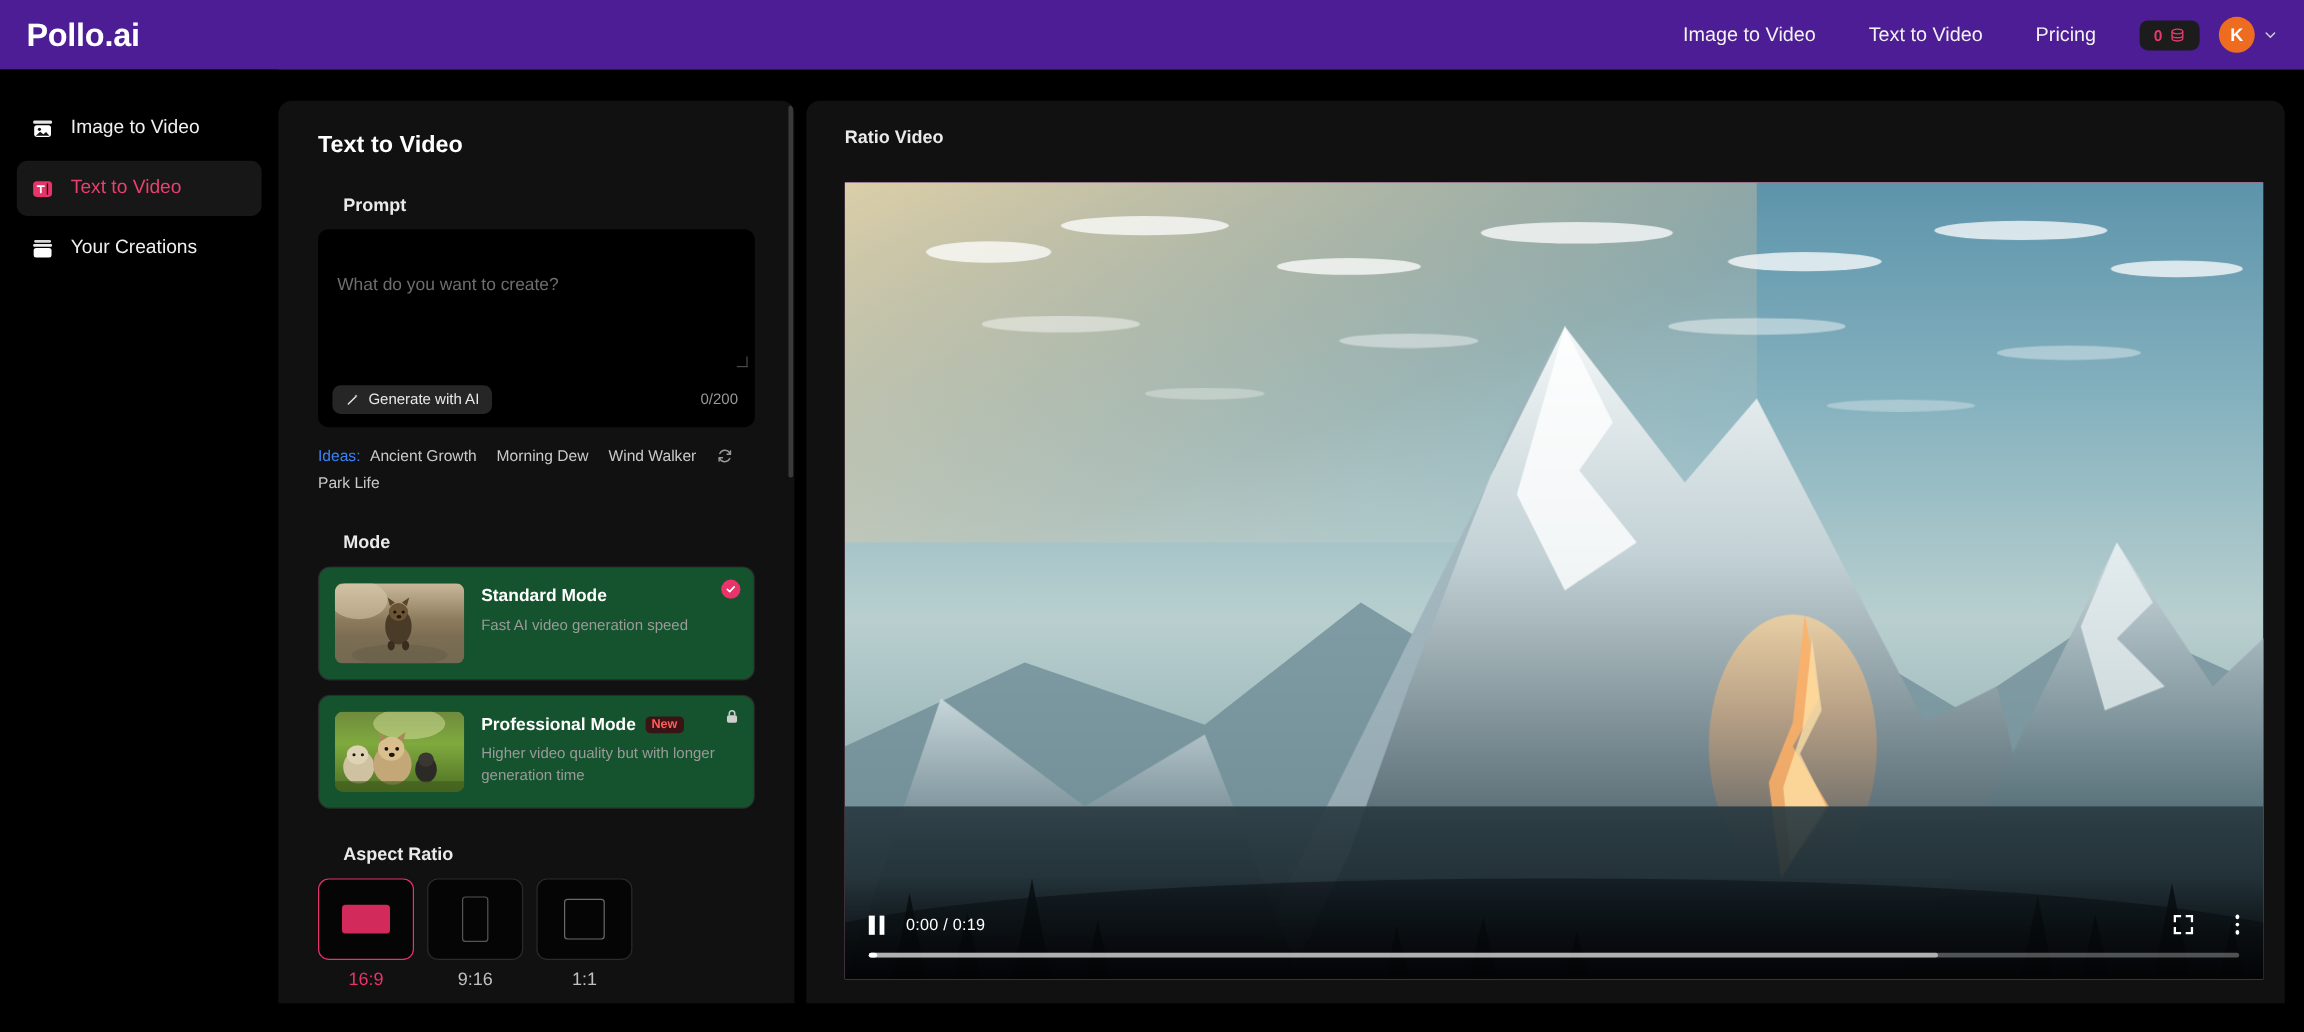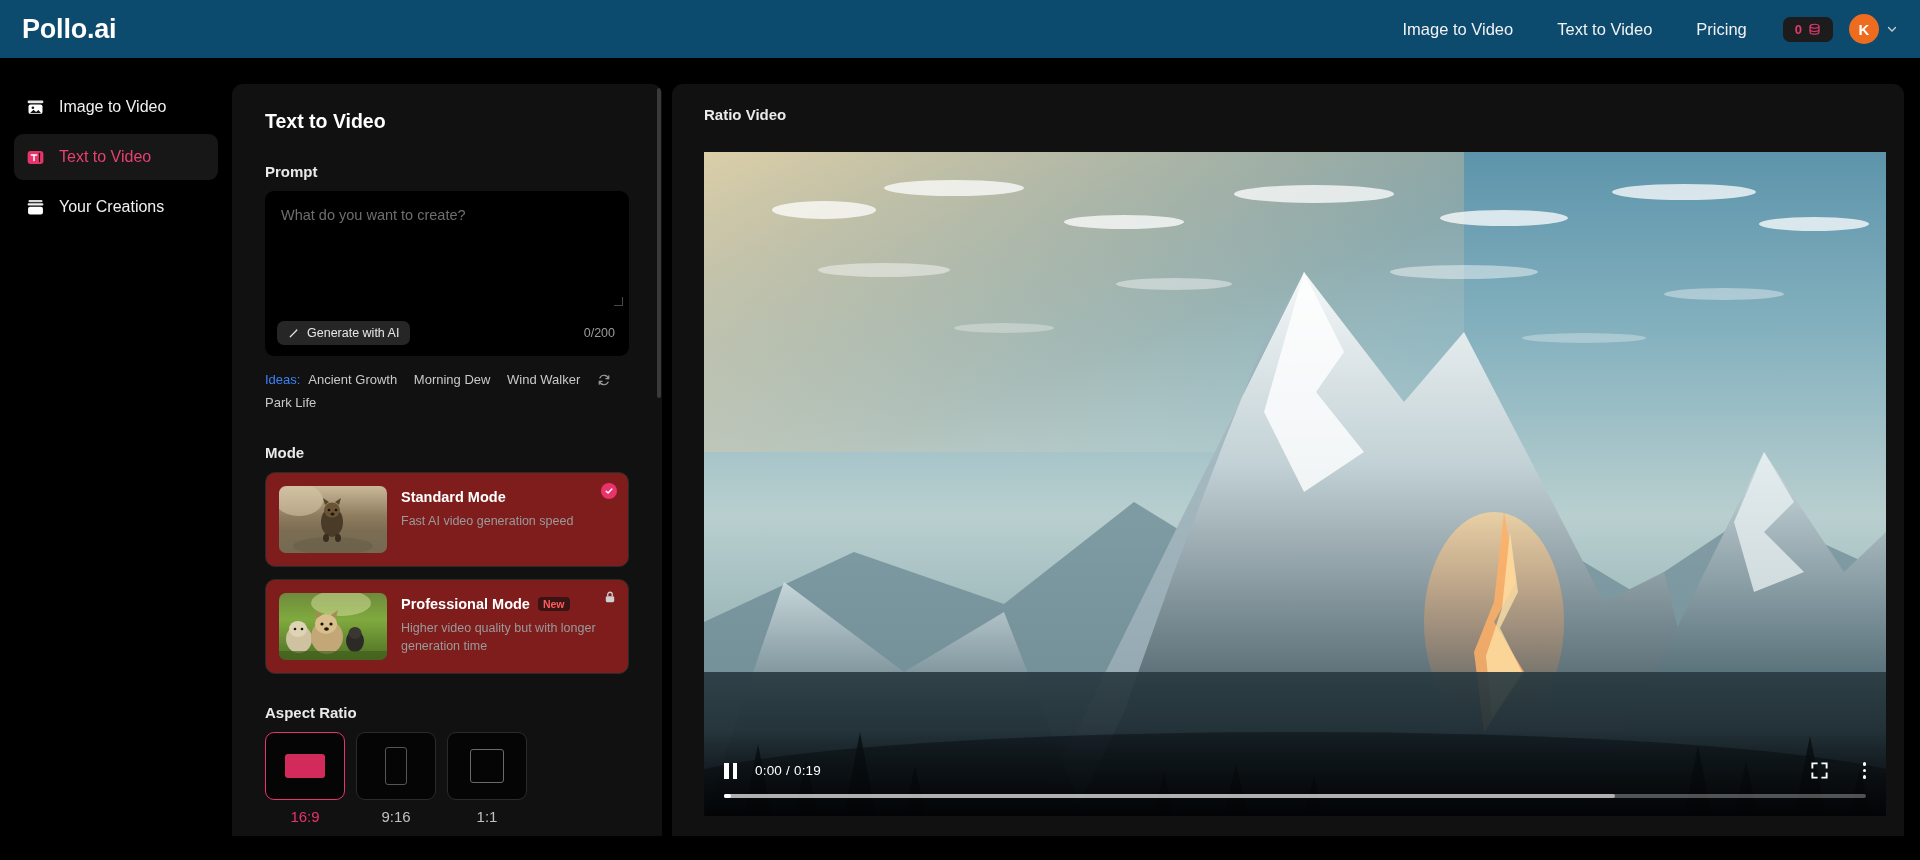--- a/index.html
+++ b/index.html
@@ -8,21 +8,21 @@
     background: #000000;
     font-family: "Liberation Sans", sans-serif;
     color: #ffffff;
     overflow: hidden;
   }
   body { position: relative; }
 
   
   .topbar {
     position: absolute; top: 0; left: 0; width: 1920px; height: 58px;
-    display: flex; align-items: center; background: #0c4a6e;
+    display: flex; align-items: center; background: #4c1d95;
   }
   .logo {
     margin-left: 22px;
     font-size: 27px; font-weight: bold; letter-spacing: -0.2px;
     color: #ffffff;
   }
   .topnav {
     margin-left: auto; display: flex; align-items: center; gap: 0px;
     padding-right: 22px;
   }
@@ -73,28 +73,28 @@
     background: #111;
   }
   .panel-scroll-thumb {
     position: absolute; top: 4px; right: 1px; width: 4px; height: 310px;
     background: #3a3a3a; border-radius: 3px; cursor: pointer;
   }
   .panel-inner { padding: 26px 33px 0 33px; }
   .panel-title { font-size: 19.5px; font-weight: bold; color: #fff; }
   .section-label {
     font-size: 15px; font-weight: bold; color: #eaeaea;
-    margin-top: 30px; margin-bottom: 11px;
+    margin-top: 30px; margin-bottom: 11px; margin-left: 21px;
   }
 
   .prompt-box {
     position: relative; background: #000; border-radius: 9px;
     height: 165px; padding: 16px 16px 0 16px;
   }
-  .prompt-ph { font-size: 14.5px; color: #6e6e6e; }
+  .prompt-ph { font-size: 14.5px; color: #6e6e6e; margin-top: 23px; }
   .resize-grip {
     position: absolute; right: 6px; bottom: 50px; width: 9px; height: 9px;
     border-right: 1.5px solid #4a4a4a; border-bottom: 1.5px solid #4a4a4a;
     transform: rotate(-0deg); cursor: nwse-resize;
   }
   .prompt-footer {
     position: absolute; left: 12px; right: 14px; bottom: 11px;
     display: flex; align-items: center;
   }
   .gen-ai-btn {
@@ -106,21 +106,21 @@
 
   .ideas-row {
     margin-top: 12px; font-size: 13px; color: #9b9b9b; line-height: 23px;
   }
   .ideas-label { color: #3b82f6; margin-right: 5px; }
   .idea-chip { color: #c9c9c9; margin-right: 13px; cursor: pointer; }
   .refresh-ico { vertical-align: -3px; width: 14px; height: 14px; cursor: pointer; }
 
   .mode-card {
     display: flex; align-items: flex-start; gap: 14px;
-    background: #7f1d1d; border: 1px solid #2b2b2b; border-radius: 10px;
+    background: #14532d; border: 1px solid #2b2b2b; border-radius: 10px;
     padding: 13px 13px; margin-bottom: 12px; position: relative; cursor: pointer;
   }
   .mode-thumb {
     width: 108px; height: 67px; border-radius: 7px; flex: 0 0 108px;
     overflow: hidden; position: relative;
   }
   .mode-body { padding-top: 3px; }
   .mode-title-row { display: flex; align-items: center; gap: 8px; }
   .mode-title { font-size: 14.5px; font-weight: bold; color: #fff; }
   .badge-new {

